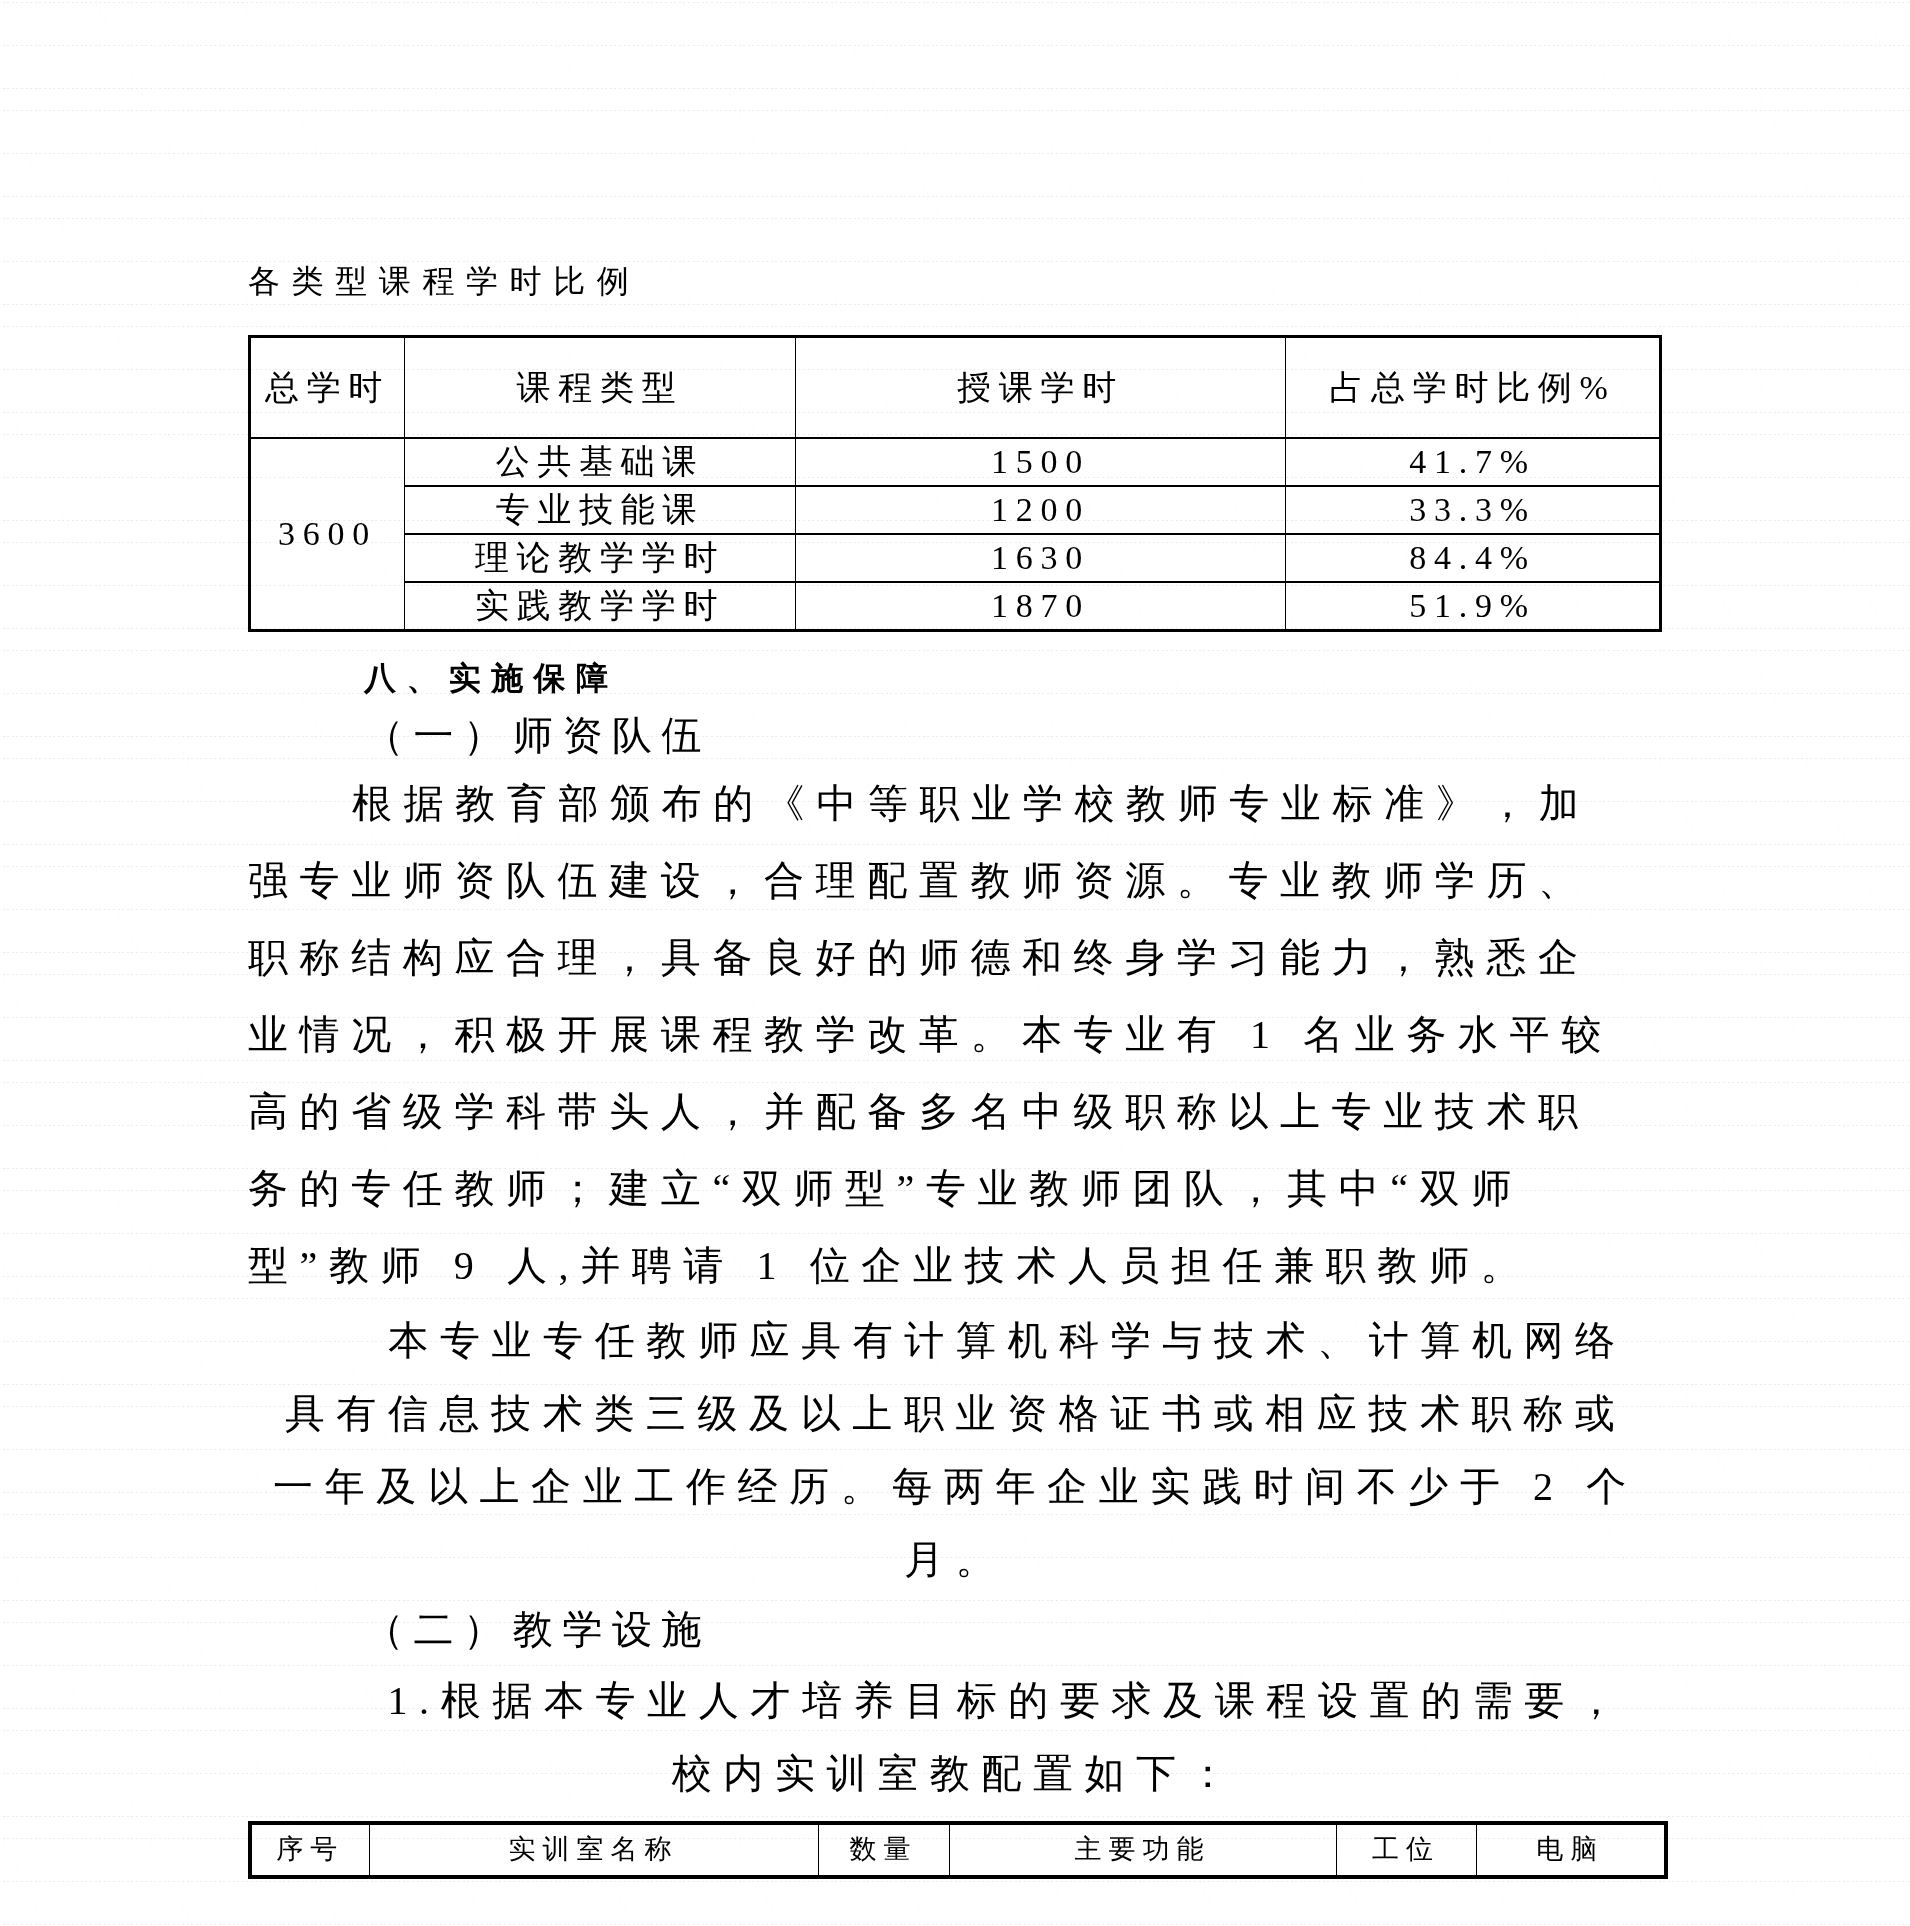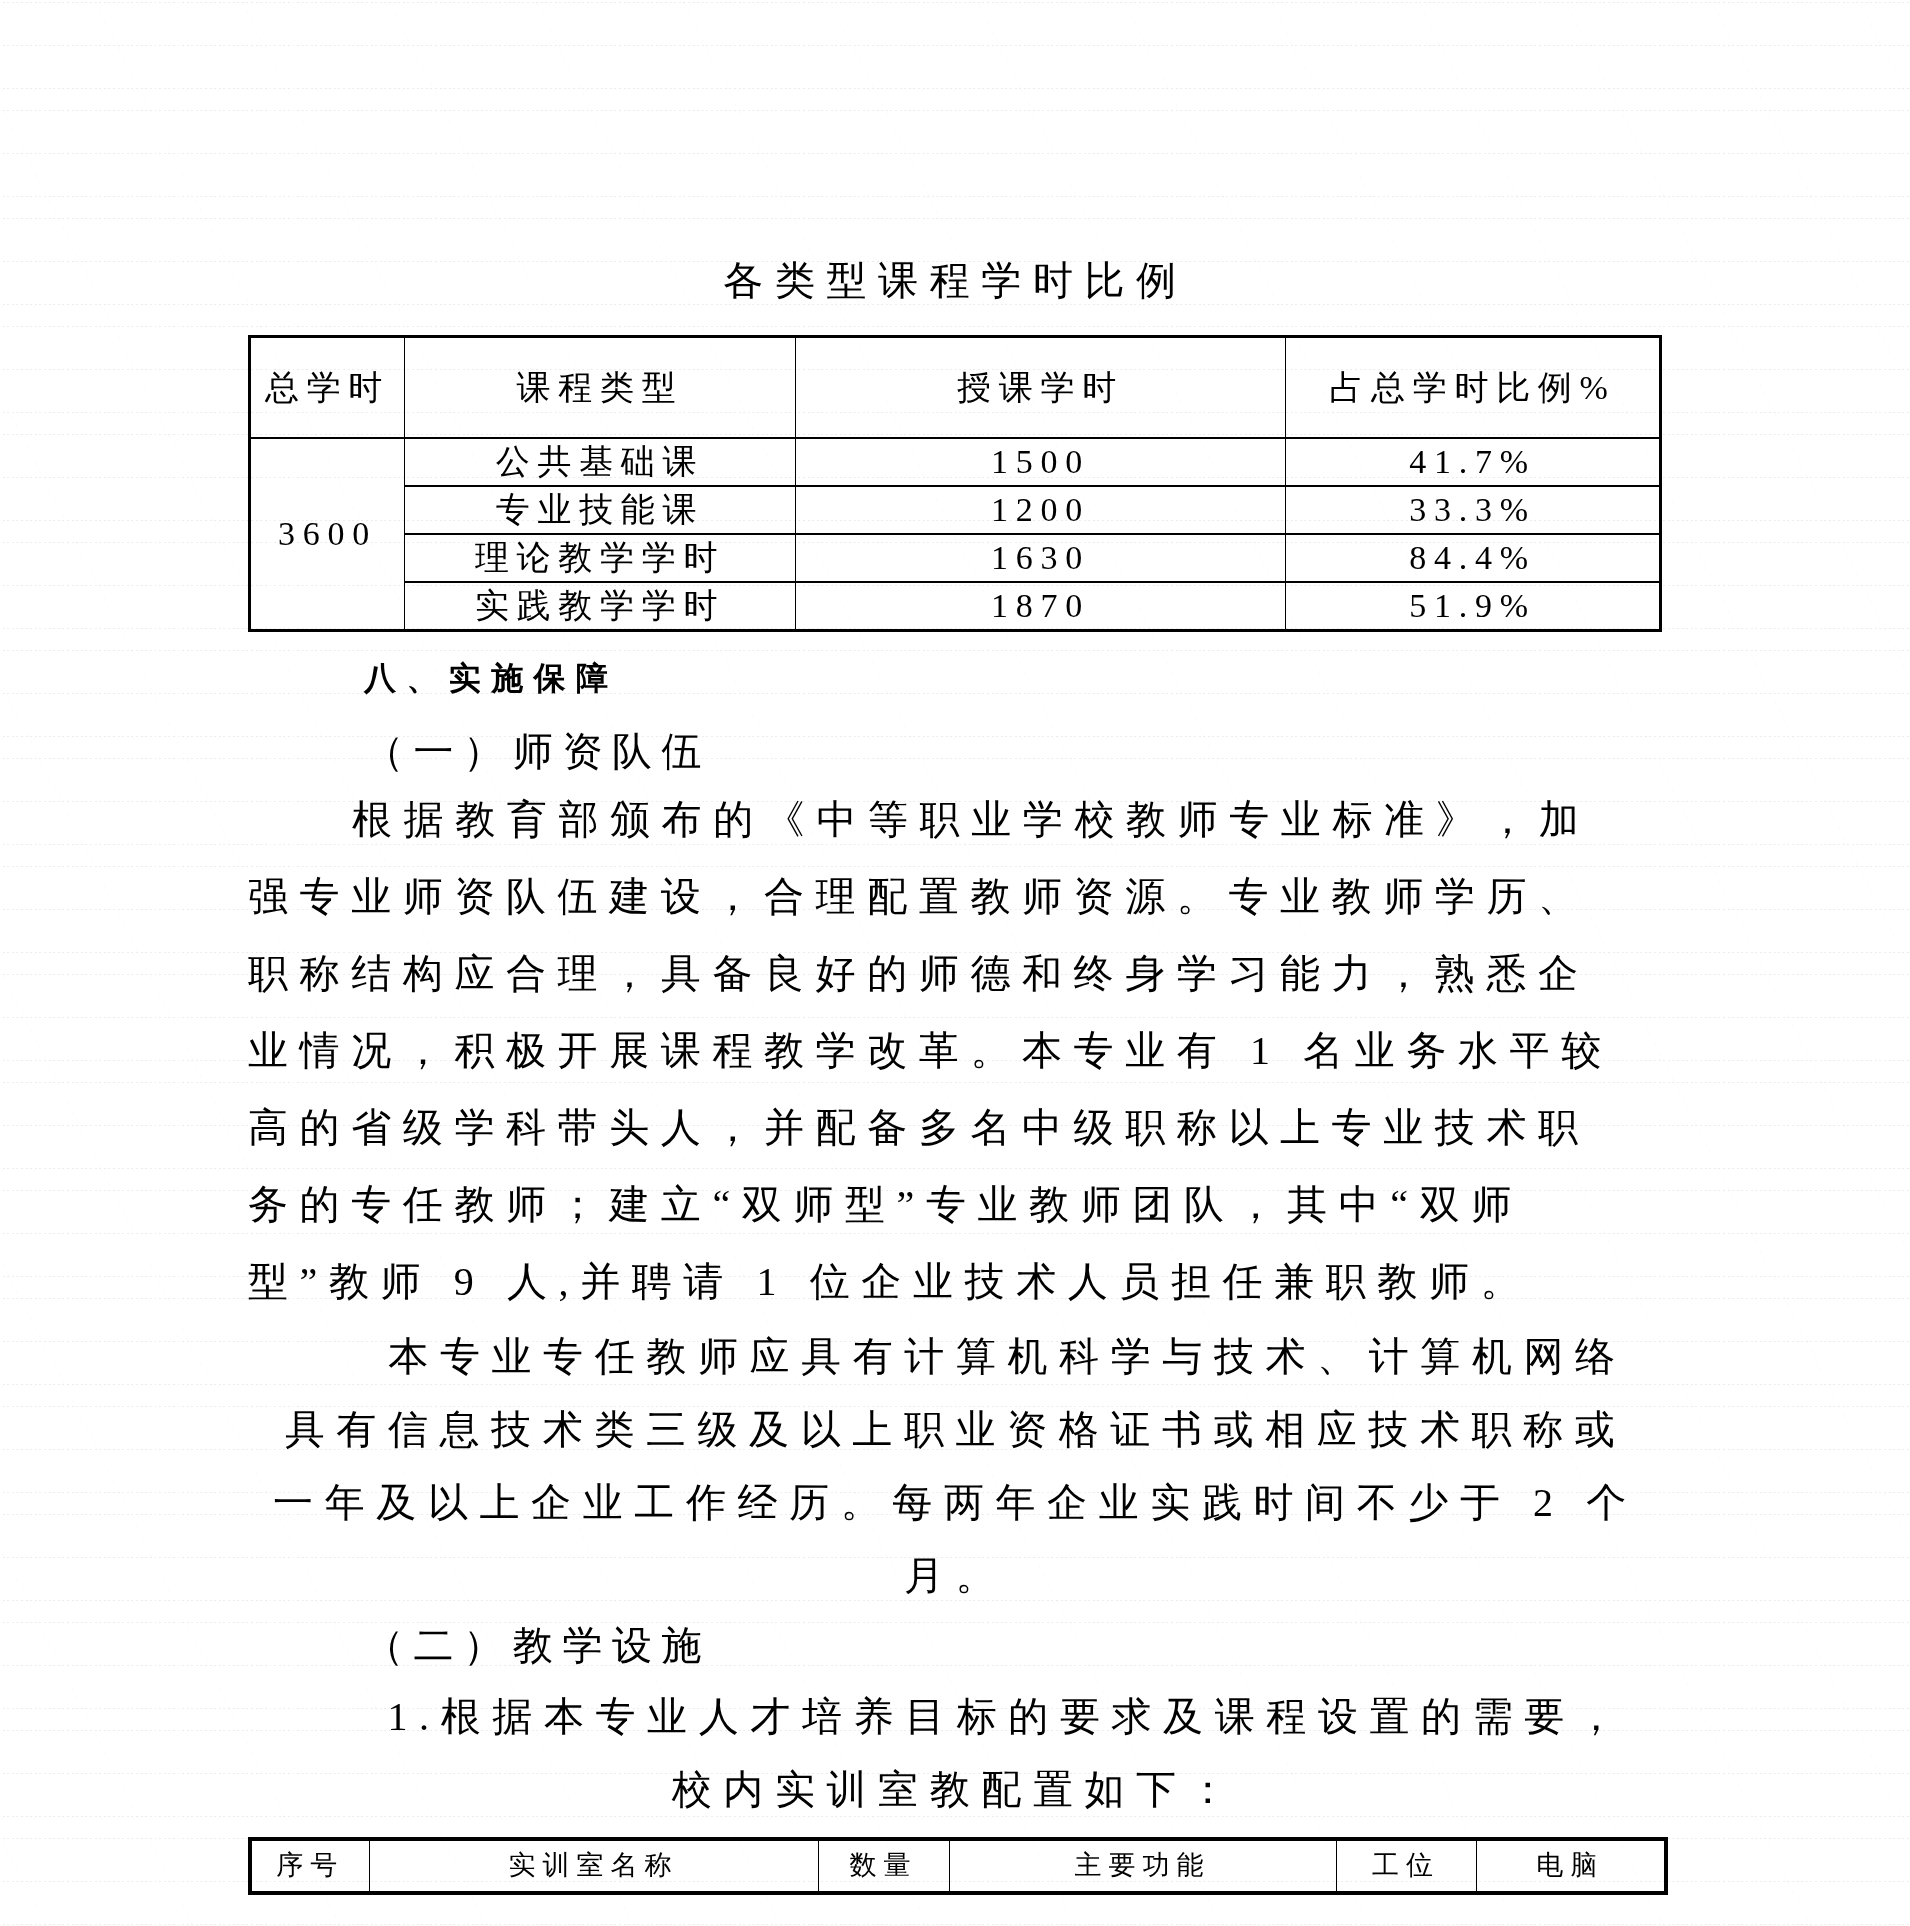--- a/index.html
+++ b/index.html
@@ -18,22 +18,22 @@
     background-image:
       repeating-linear-gradient(90deg, rgba(255,255,255,.95) 0 2.7px, rgba(255,255,255,0) 2.7px 4.6px),
       repeating-linear-gradient(0deg, rgba(0,0,0,0) 0 21px, rgba(0,0,0,.07) 21px 21.6px),
       repeating-linear-gradient(63deg, rgba(0,0,0,.015) 0 0.8px, rgba(0,0,0,0) 0.8px 131px);
   }
   .content{position:relative;padding:0 248px 0 248px;}
 
   .doc-title{
     margin:250px auto 0 auto;
     height:62px;line-height:62px;
-    text-align:center;
-    font-size:40px;font-weight:normal;
+    text-align:left;
+    font-size:32px;font-weight:normal;
     letter-spacing:11.6px;
     white-space:nowrap;
   }
 
   table{border-collapse:collapse;table-layout:fixed;}
   th,td{padding:0;text-align:center;vertical-align:middle;font-weight:normal;}
 
   .t1{margin-top:23px;width:1412px;border:3.5px solid #000;}
   .t1 th,.t1 td{
     border-left:1.2px solid #000;
@@ -48,21 +48,21 @@
     margin-top:17.3px;
     height:58px;line-height:58px;
     font-family:"Liberation Sans","DejaVu Sans",sans-serif;
     font-weight:bold;
     font-size:32px;letter-spacing:10.4px;
     text-indent:116px;white-space:nowrap;
   }
   .h-sub{
     height:58px;line-height:58px;
     font-size:40px;letter-spacing:9.6px;
-    text-indent:116px;white-space:nowrap;margin-top:16px;
+    text-indent:116px;white-space:nowrap;
   }
   .para{margin-top:0;}
   .para .line{
     font-size:40px;letter-spacing:11.6px;
     line-height:77px;height:77px;
     white-space:nowrap;
   }
   .para.tight .line{line-height:73px;height:73px;text-align:center;}
   .para .line.indent{text-indent:104px;}
   .h-sub.second{margin-top:5px;}

